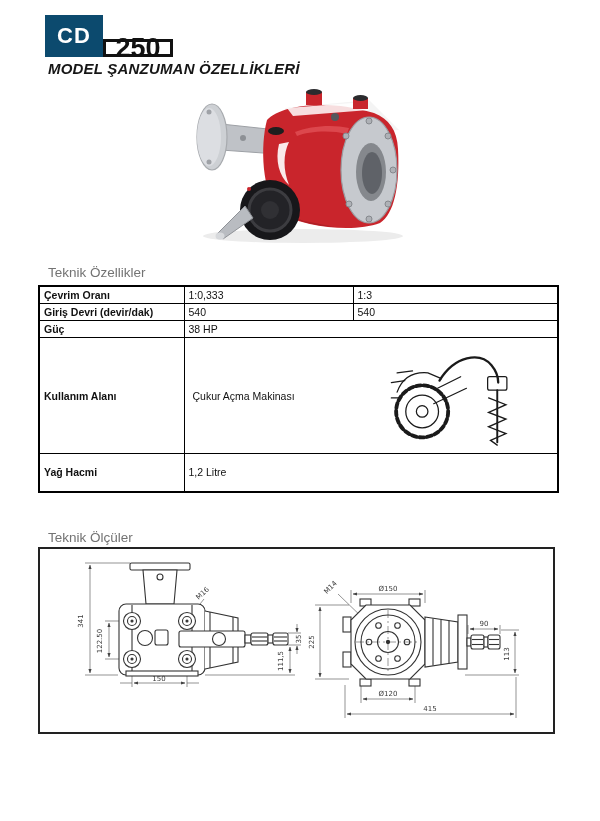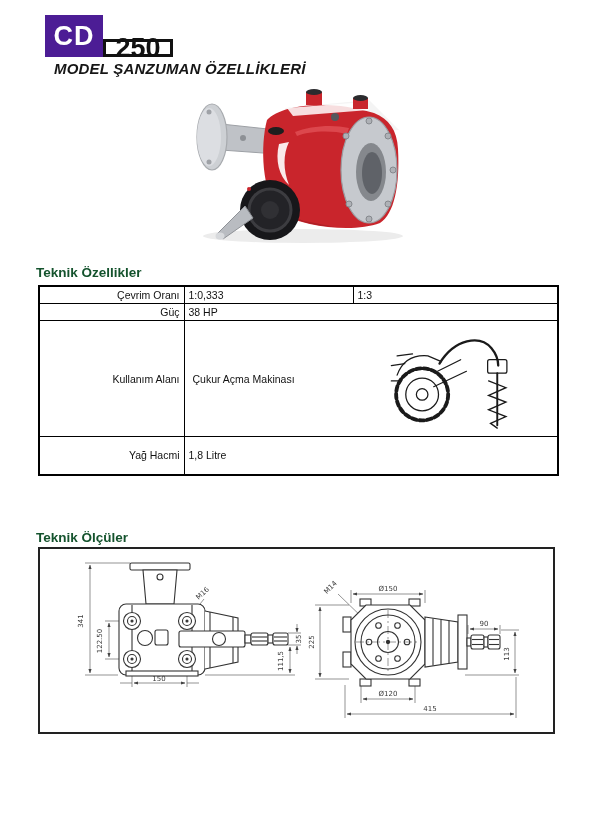--- a/index.html
+++ b/index.html
@@ -1,41 +1,41 @@
 <!DOCTYPE html>
 <html><head>
 <meta charset="utf-8">
 <style>
   html,body{margin:0;padding:0;background:#fff;}
   .page{position:relative;width:600px;height:821px;background:#fff;overflow:hidden;
         font-family:"Liberation Sans", sans-serif;color:#111;}
 
   
   .logo{position:absolute;left:45px;top:15px;display:flex;align-items:stretch;height:42px;}
-  .logo .cd{background:#4c1d95;color:#fff;width:58px;display:flex;align-items:center;justify-content:center;
-            font-weight:bold;font-size:27px;letter-spacing:1px;}
+  .logo .cd{background:#0c4a6e;color:#fff;width:58px;display:flex;align-items:center;justify-content:center;
+            font-weight:bold;font-size:22px;letter-spacing:1px;}
   .logo .num{background:#fff;color:#111;width:64px;border:3px solid #111;display:flex;align-items:center;
              justify-content:center;font-weight:bold;font-size:27px;margin-top:24px;}
-  .subtitle{position:absolute;left:54px;top:60px;font-style:italic;font-weight:bold;font-size:15px;
+  .subtitle{position:absolute;left:48px;top:60px;font-style:italic;font-weight:bold;font-size:15px;
             letter-spacing:.2px;color:#161616;}
 
   
-  .sec-title{position:absolute;left:36px;font-weight:bold;font-size:13.5px;color:#14532d;}
+  .sec-title{position:absolute;left:48px;font-weight:normal;font-size:13.5px;color:#737373;}
   .sec-title.specs{top:265px;}
   .sec-title.dims{top:530px;}
 
   
   .product{position:absolute;left:183px;top:86px;}
 
   
   table.specs{position:absolute;left:38px;top:285px;width:519px;border-collapse:collapse;
               table-layout:fixed;font-size:10.5px;}
   table.specs{border:2px solid #000;}
   table.specs td{border:1.4px solid #000;padding:0 4px;height:16px;overflow:hidden;}
-  table.specs td.lbl{font-weight:normal;text-align:right;}
+  table.specs td.lbl{font-weight:bold;text-align:left;}
   table.specs td.val{}
   td.usage-cell{position:relative;}
   .usage-text{position:absolute;left:8px;top:50%;transform:translateY(-50%);}
   .usage-illus{position:absolute;left:204px;top:6px;}
 
   
   .dims-box{position:absolute;left:38px;top:547px;width:513px;height:183px;border:2px solid #222;background:#fff;}
   .dwg-left{position:absolute;left:12px;top:6px;}
   .dwg-right{position:absolute;left:265px;top:4px;}
 
@@ -114,20 +114,25 @@
     <colgroup>
         <col style="width:145px">
         <col style="width:169px">
         <col style="width:205px">
       </colgroup>
     <tbody>
         <tr style="height:16px">
       <td class="lbl">Çevrim Oranı</td>
       <td class="val">1:0,333</td>
       <td class="val">1:3</td>
+    </tr>
+    <tr style="height:17px">
+      <td class="lbl">Giriş Devri  (devir/dak)</td>
+      <td class="val">540</td>
+      <td class="val">540</td>
     </tr>
     <tr style="height:17px">
       <td class="lbl">Güç</td>
       <td class="val" colspan="2">38 HP</td>
     </tr>
     <tr style="height:116px">
       <td class="lbl">Kullanım Alanı</td>
       <td class="usage-cell" colspan="2">
         <span class="usage-text">Çukur Açma Makinası</span>
 
@@ -142,21 +147,21 @@
             <path d="M52,38 C68,12 94,8 106,22 C111,28 113,33 113,40" stroke-width="2.4"></path>
             <rect x="102" y="34" width="20" height="14" rx="2"></rect>
             <line x1="112" y1="48" x2="112" y2="102" stroke-width="2"></line>
             <path d="M103,56 L121,63 L103,71 L121,78 L103,86 L121,93 L105,100 L112,105" stroke-width="1.4"></path>
           </g>
         </svg>
       </td>
     </tr>
     <tr style="height:38px">
       <td class="lbl">Yağ Hacmi</td>
-      <td class="val" colspan="2">1,8 Litre</td>
+      <td class="val" colspan="2">1,2 Litre</td>
     </tr>
   </tbody>
     </table>
 
   <div class="sec-title dims">Teknik Ölçüler</div>
 
   <div class="dims-box">
 
     <svg class="dwg-left" width="250" height="168" viewBox="0 0 250 168">
       <defs>

